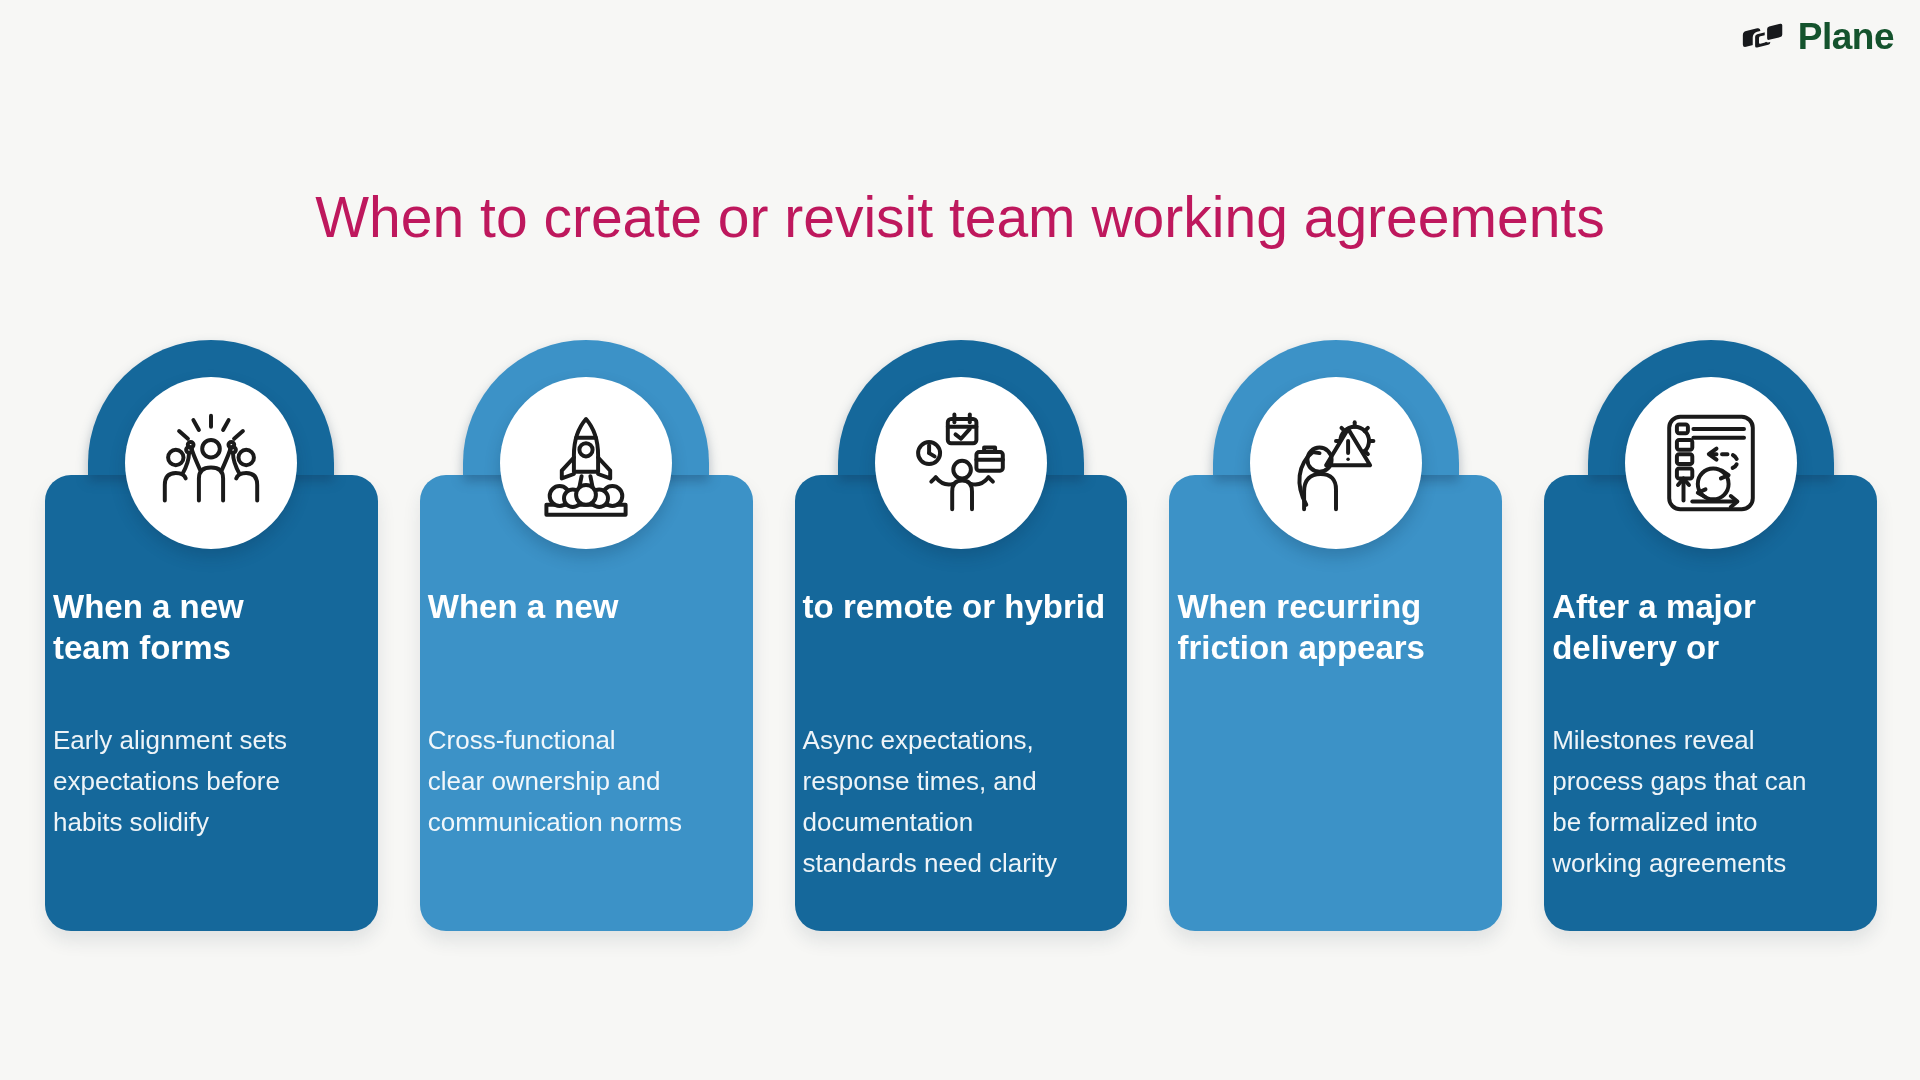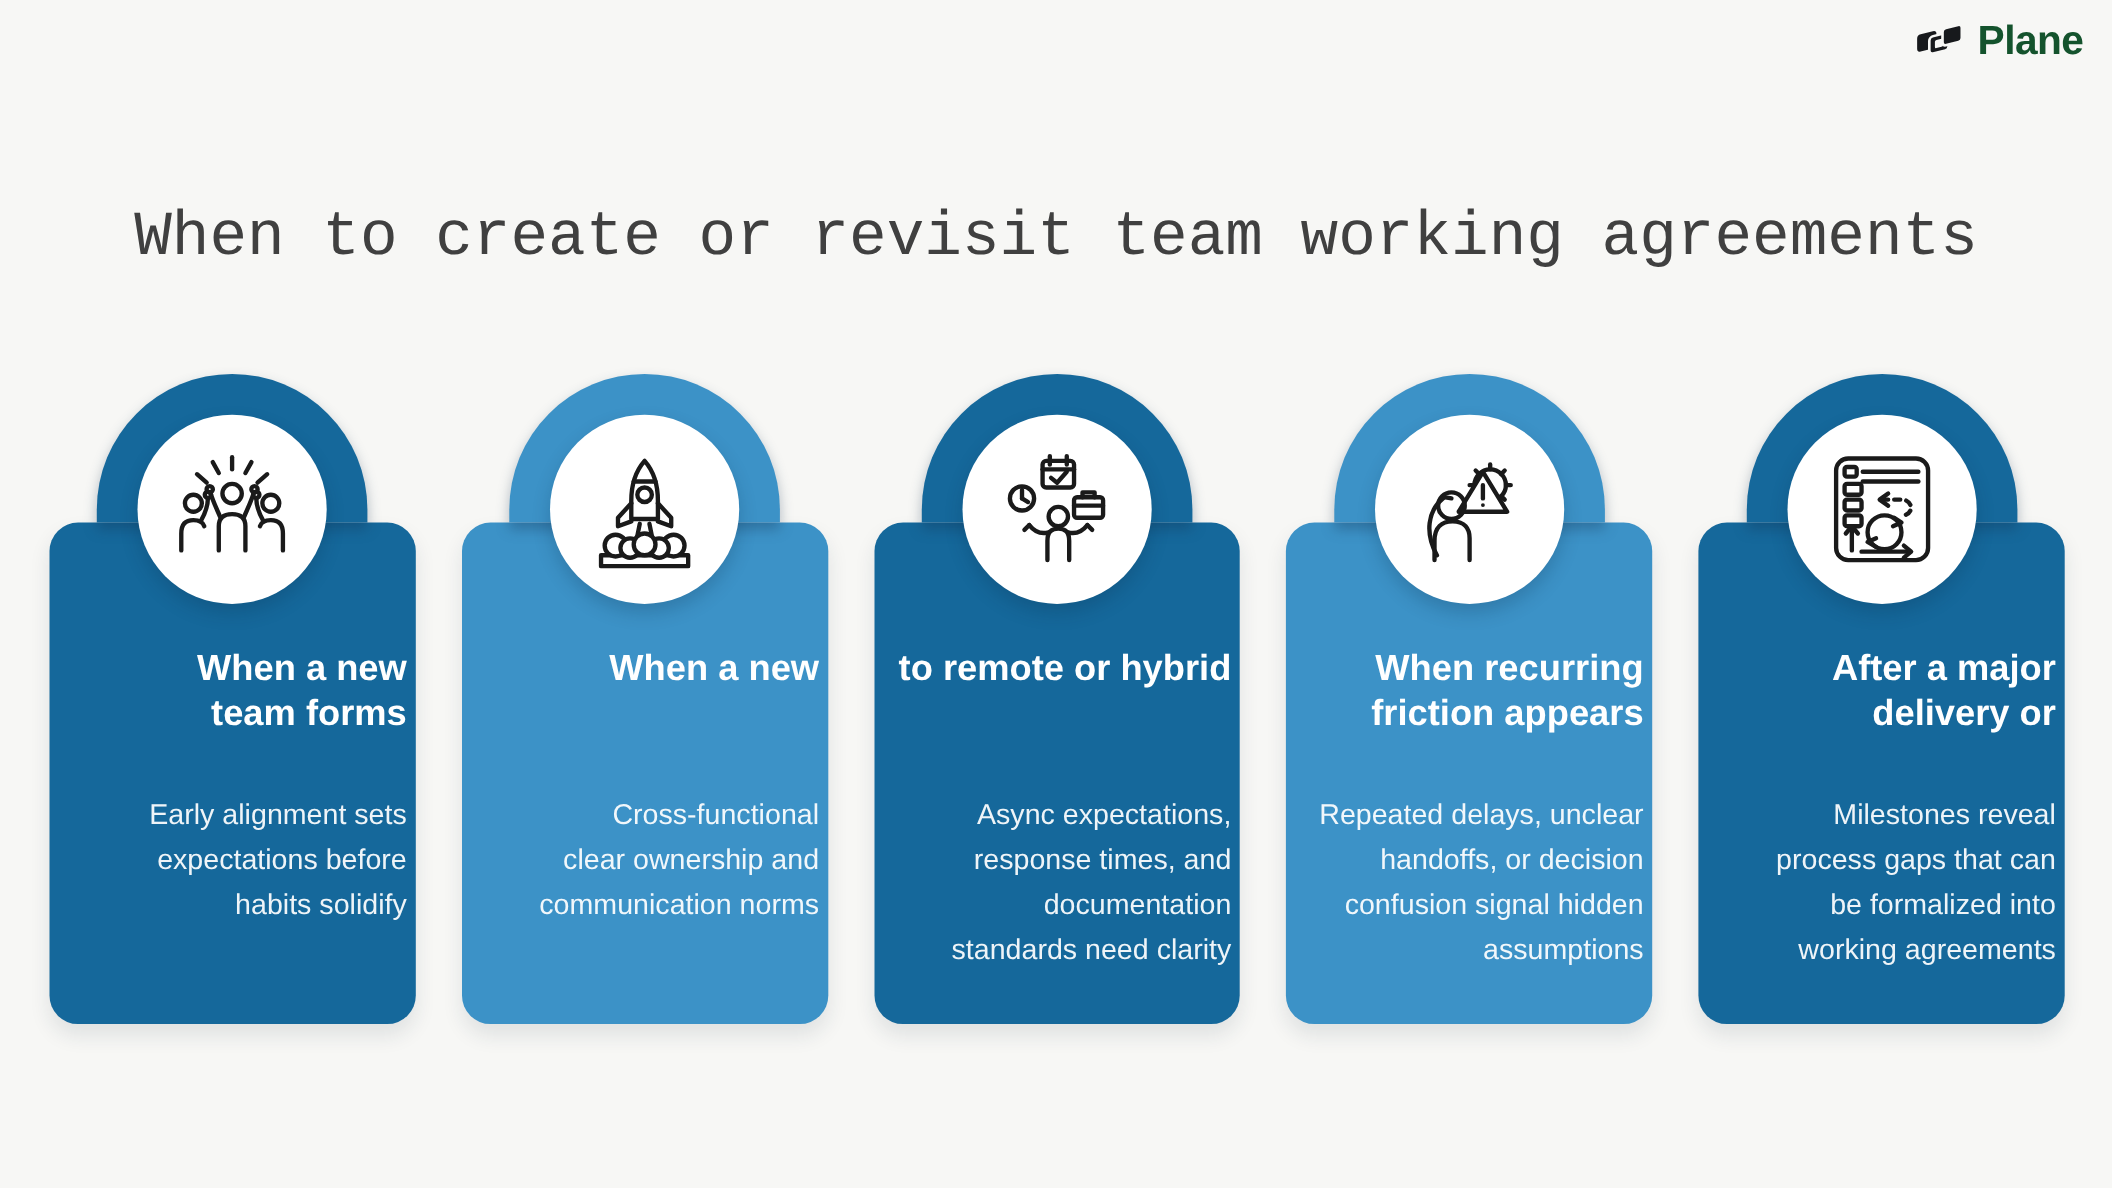--- a/index.html
+++ b/index.html
@@ -21,21 +21,21 @@
     position:absolute;left:45px;right:43px;top:340px;
     display:flex;gap:42px;
   }
   .card{position:relative;flex:1;height:591px;}
   .card.dark{--c:var(--dark);}
   .card.light{--c:var(--light);}
   .panel{
     position:absolute;left:0;right:0;top:135px;bottom:0;
     background:var(--c);border-radius:26px;
     box-shadow:0 10px 18px rgba(30,50,70,0.10);
-    padding:111px 8px 15px;box-sizing:border-box;text-align:right;z-index:0;
+    padding:111px 8px 15px;box-sizing:border-box;text-align:left;z-index:0;
   }
   .arch{
     position:absolute;top:0;left:50%;transform:translateX(-50%);
     width:246px;height:135px;background:var(--c);
     border-radius:123px 123px 0 0;z-index:1;
     filter:drop-shadow(0 6px 6px rgba(15,45,75,0.32));
   }
   .icon-circle{
     position:absolute;top:37px;left:50%;transform:translateX(-50%);
     width:172px;height:172px;border-radius:50%;background:#FFFFFF;z-index:2;
@@ -59,21 +59,21 @@
     <g transform="skewY(-14) translate(0,10)">
       <rect x="2" y="6" width="19" height="17" rx="3.5" fill="#17191C"></rect>
       <rect x="14" y="11" width="19" height="17" rx="3.5" fill="#17191C" stroke="#F7F7F5" stroke-width="2.6"></rect>
       <rect x="27" y="6" width="19" height="17" rx="3.5" fill="#17191C" stroke="#F7F7F5" stroke-width="2.6"></rect>
       <rect x="19.5" y="15.5" width="8" height="8" rx="1.5" fill="#F7F7F5"></rect>
     </g>
   </svg>
   <span class="logo-text">Plane</span>
 </div>
 
-<div class="heading" style="color: #404040; font-family: Liberation Mono, monospace;">When to create or revisit team working agreements</div>
+<div class="heading" style="color: #be185d;">When to create or revisit team working agreements</div>
 
 <div class="cards">
 
   <div class="card dark">
     <div class="arch"></div>
     <div class="icon-circle">
       <svg viewBox="0 0 100 100" class="ic">
         <path d="M50,7 V17"></path>
           <path d="M34,11 L39,20"></path>
           <path d="M66,11 L61,20"></path>
@@ -200,26 +200,20 @@
         <path d="M23,88 C13,70 15,51 29,40"></path>
           <path d="M29,40 L35,41"></path>
       </svg>
     </div>
     <div class="panel">
       <div class="card-title">
         <div>When recurring</div>
         <div>friction appears</div>
         <div></div>
       </div>
-      <div class="card-body">
-        <div>Repeated delays, unclear</div>
-        <div>handoffs, or decision</div>
-        <div>confusion signal hidden</div>
-        <div>assumptions</div>
-      </div>
     </div>
   </div>
 
   <div class="card dark">
     <div class="arch"></div>
     <div class="icon-circle">
       <svg viewBox="0 0 100 100" class="ic">
         <rect x="12" y="8" width="76" height="84" rx="10"></rect>
         <path d="M34,19 H80"></path>
           <path d="M34,27 H80"></path>

